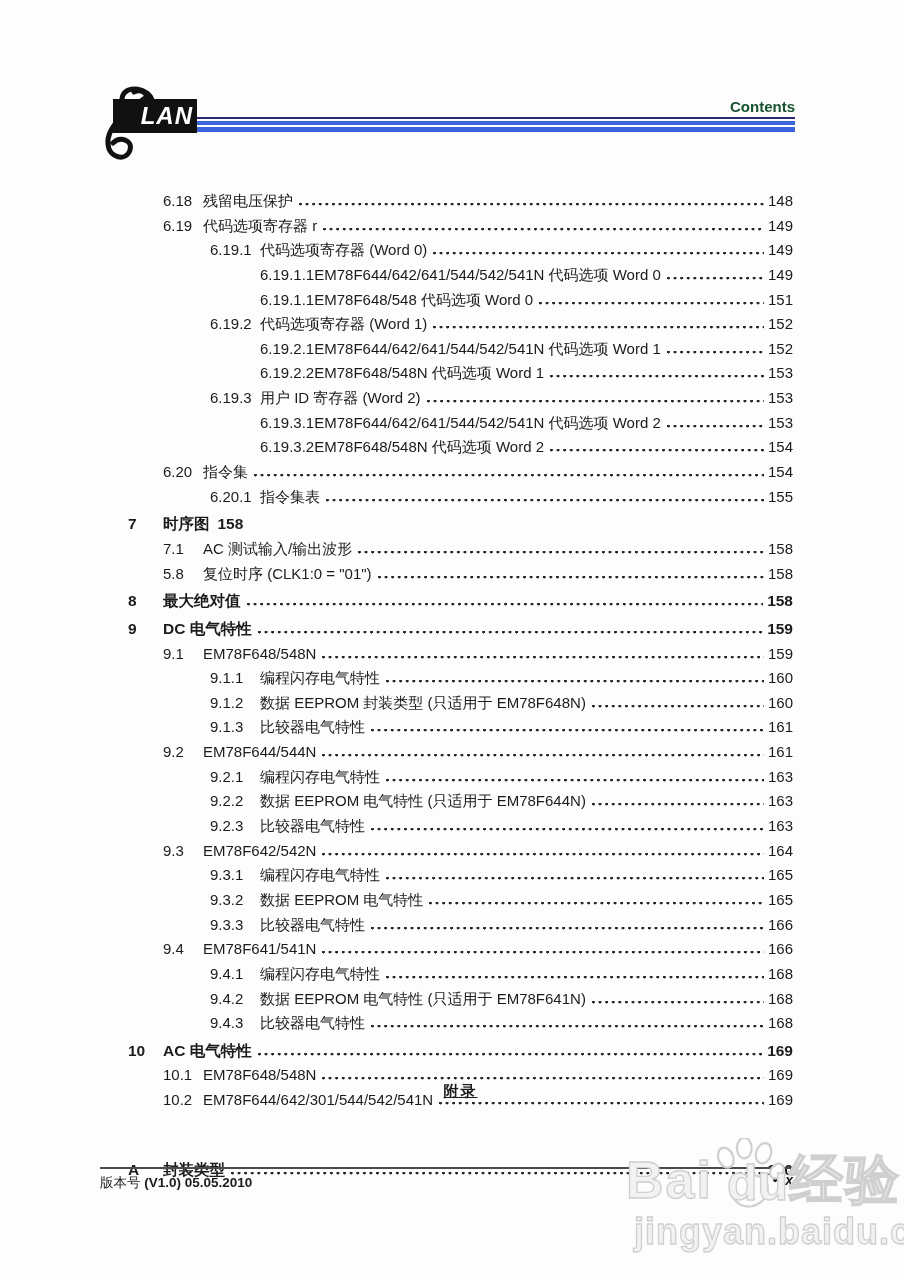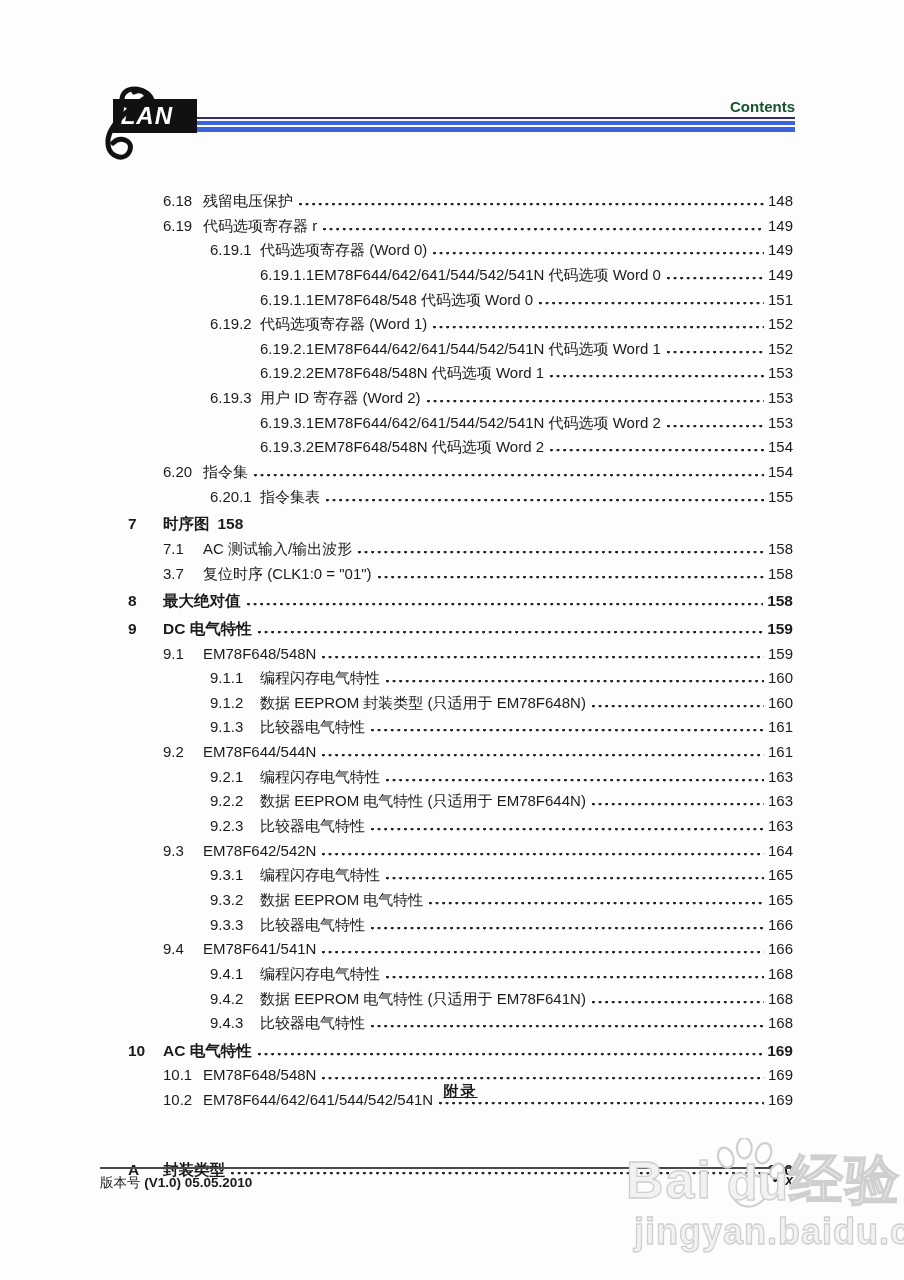--- a/index.html
+++ b/index.html
@@ -5,21 +5,21 @@
   html,body{margin:0;padding:0;background:#e8e8e8;}
   .page{
     position:relative;width:904px;height:1280px;margin:0 auto;
     background:#fdfdfd;overflow:hidden;
     font-family:"Liberation Sans",sans-serif;color:#1b1b1b;
   }
   
   .logo-box{
     position:absolute;left:113px;top:99px;width:84px;height:34px;
     background:#111;display:flex;align-items:center;justify-content:flex-end;
-    padding-right:24px;box-sizing:border-box;
+    padding-right:4px;box-sizing:border-box;
   }
   .logo-box .logo-text{
     color:#fff;font-style:italic;font-weight:bold;font-size:24px;letter-spacing:1px;
   }
   .logo-flourish{position:absolute;left:96px;top:84px;z-index:2;}
   .contents-label{
     position:absolute;right:109px;top:98px;font-size:15px;font-weight:bold;color:#14532d;
   }
   .rule-navy{position:absolute;left:197px;right:109px;top:117px;height:2px;background:#2b2b78;}
   .rule-blue{
@@ -164,21 +164,21 @@
           <span class="title">时序图</span>
           <span class="page-num inline-page">158</span>
         </div>
         <div class="row lv2">
           <span class="num">7.1</span>
           <span class="title">AC 测试输入/输出波形</span>
           <span class="leader"></span>
           <span class="page-num">158</span>
         </div>
         <div class="row lv2">
-          <span class="num">3.7</span>
+          <span class="num">5.8</span>
           <span class="title">复位时序 (CLK1:0 = "01")</span>
           <span class="leader"></span>
           <span class="page-num">158</span>
         </div>
         <div class="row lv1 bold">
           <span class="num">8</span>
           <span class="title">最大绝对值</span>
           <span class="leader"></span>
           <span class="page-num">158</span>
         </div>
@@ -291,21 +291,21 @@
           <span class="page-num">169</span>
         </div>
         <div class="row lv2">
           <span class="num">10.1</span>
           <span class="title">EM78F648/548N</span>
           <span class="leader"></span>
           <span class="page-num">169</span>
         </div>
         <div class="row lv2">
           <span class="num">10.2</span>
-          <span class="title">EM78F644/642/641/544/542/541N</span>
+          <span class="title">EM78F644/642/301/544/542/541N</span>
           <span class="leader"></span>
           <span class="page-num">169</span>
         </div>
       </div>
     <div class="appendix-heading">附录</div>
     <div id="toc-appendix">
         <div class="row lv1 bold">
           <span class="num">A</span>
           <span class="title">封装类型</span>
           <span class="leader"></span>

